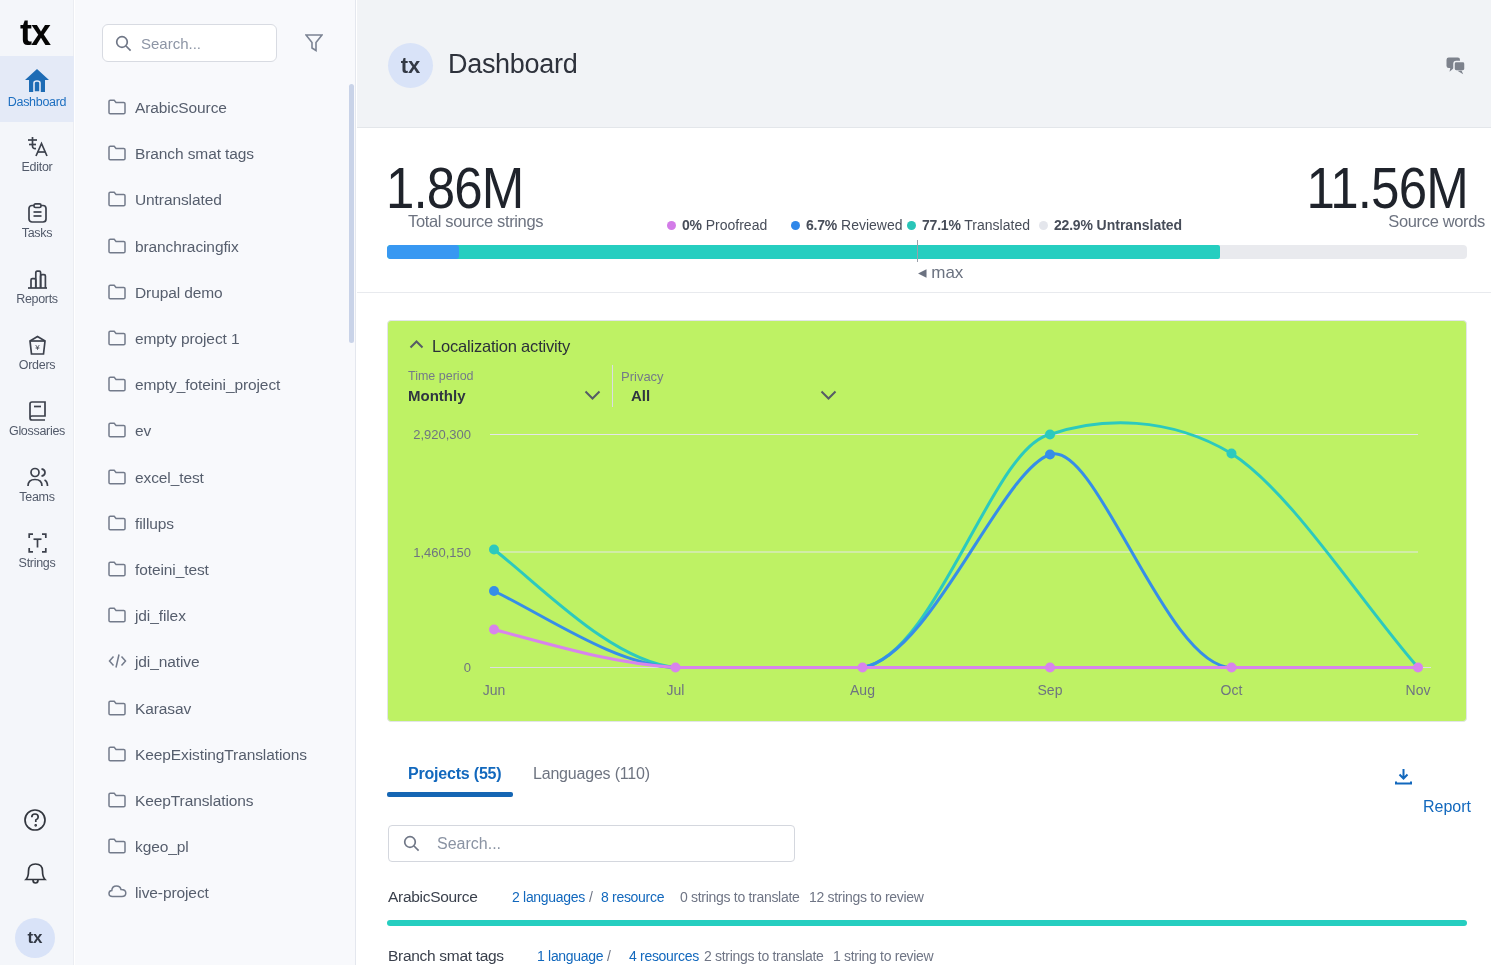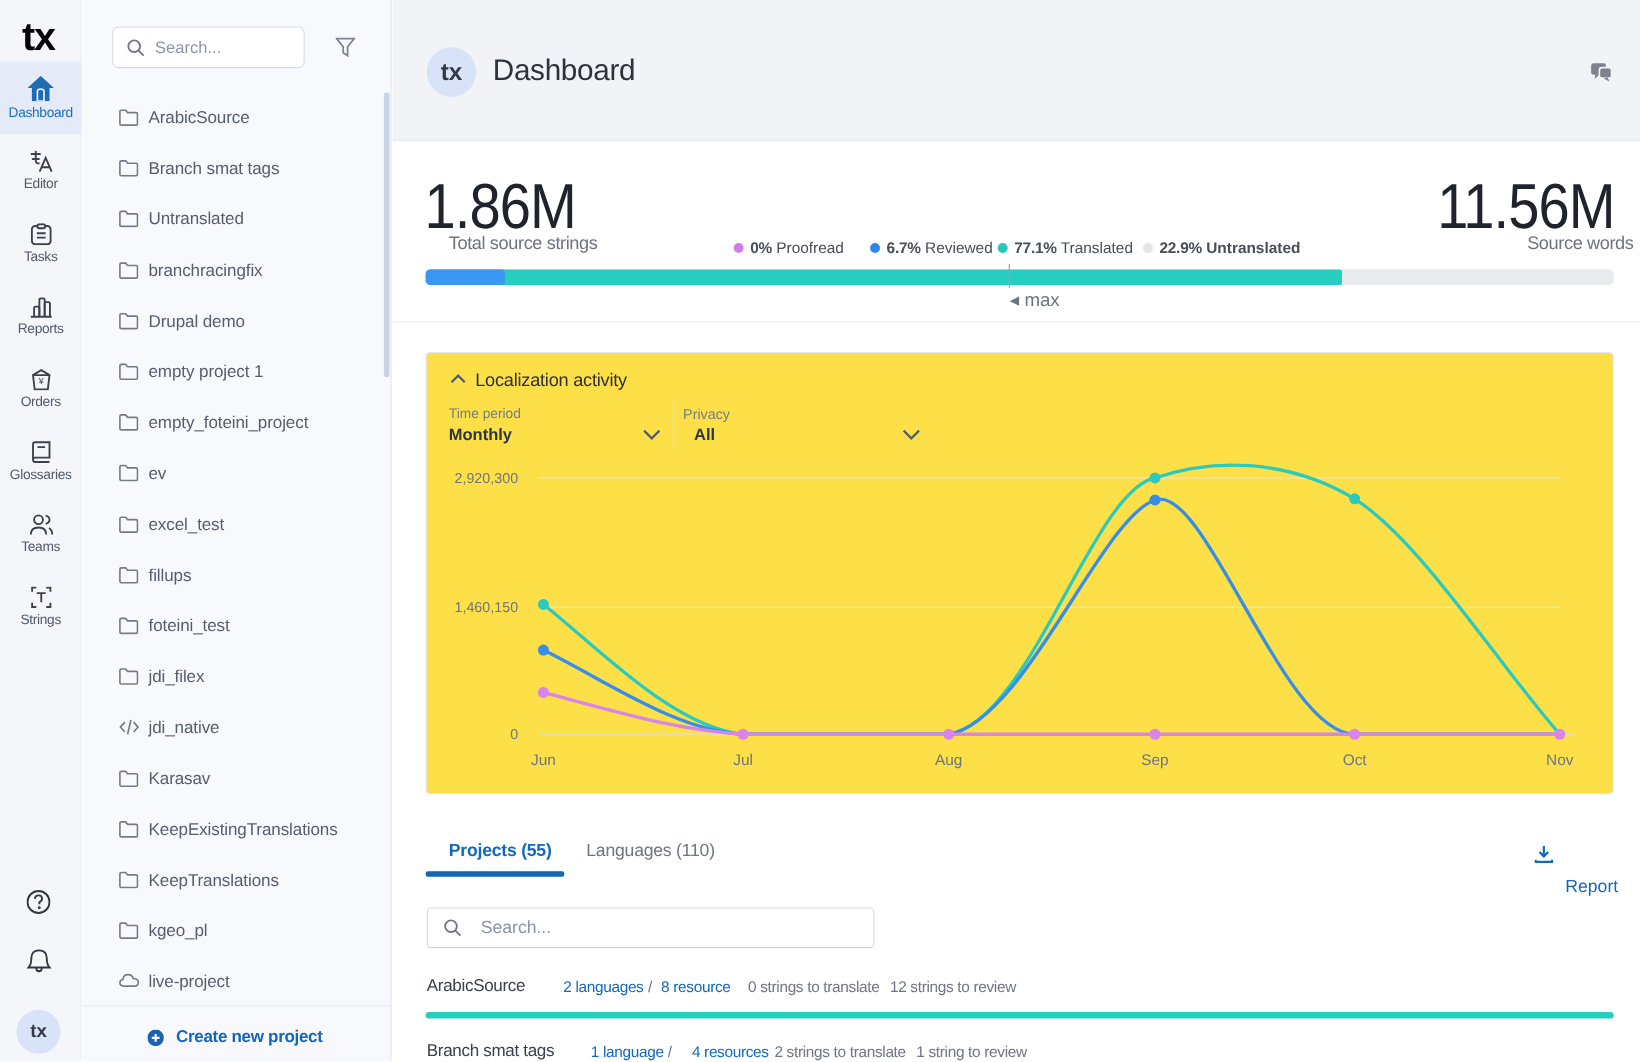--- a/index.html
+++ b/index.html
@@ -32,21 +32,21 @@
   #title { position:absolute; left:91px; top:49px; font-size:27px; color:#2e323c; letter-spacing:-0.3px; }
 
   .big { font-size:58px; color:#1f232b; letter-spacing:-1px; transform:scaleX(.88); transform-origin:left top; white-space:nowrap; }
   .sub { font-size:16.5px; color:#6d7380; letter-spacing:-0.35px;margin-left:20px; }
 
   .legend { position:absolute; top:217px; height:16px; font-size:14px; color:#474d59; white-space:nowrap; }
   .legend b { letter-spacing:-0.2px; }
   .dot { display:inline-block; width:9px; height:9px; border-radius:50%; margin-right:6px; position:relative; top:0px; }
 
   
-  #card { position:absolute; left:30px; top:320px; width:1080px; height:402px; border:1px solid #e2e5e9; border-radius:4px; background:#fde047;padding-left:48px; }
+  #card { position:absolute; left:30px; top:320px; width:1080px; height:402px; border:1px solid #e2e5e9; border-radius:4px; background:#bef264;padding-left:48px; }
 
   
   .tab1 { position:absolute; left:51px; top:765px; font-size:16px; font-weight:bold; color:#1268bd; letter-spacing:-0.2px; }
   .tab2 { position:absolute; left:176px; top:765px; font-size:16px; color:#6e7481; letter-spacing:-0.2px; }
   #tabline { position:absolute; left:30px; top:792px; width:126px; height:5px; background:#1566b4; border-radius:2px; }
   #report { position:absolute; left:1066px; top:798px; font-size:16px; color:#1268bd; }
 
   #lsearch { position:absolute; left:31px; top:825px; width:407px; height:37px; border:1px solid #d4d7de; border-radius:4px; background:#fff; }
   #lsearch .ph { position:absolute; left:48px; top:9px; font-size:16px; color:#8a93a3; }
 
@@ -270,27 +270,20 @@
           <span>kgeo_pl</span>
         </div>
       <div class="proj" style="top:882.4px">
           <svg width="19" height="14" viewBox="0 0 19 14" fill="none" stroke="#737b8b" stroke-width="1.5">
             <path d="M4.5 12.5 Q1 12.5 1 9.5 Q1 6.8 3.8 6.5 Q4 2 8.5 2 Q12.3 2 13 5.5 Q17.8 5.5 17.8 9 Q17.8 12.5 14 12.5 Z"></path>
           </svg>
           <span>live-project</span>
         </div>
     </div>
     <div id="sb-scroll"></div>
-    <div id="sb-bottom">
-      <svg class="abs" style="left:59px; top:21px;" width="15" height="15" viewBox="0 0 17 17">
-          <circle cx="8.5" cy="8.5" r="8.5" fill="#1b63b0"></circle>
-          <path d="M8.5 4.5 L8.5 12.5 M4.5 8.5 L12.5 8.5" stroke="#f8f9fc" stroke-width="2.2"></path>
-        </svg>
-      <span id="create" style="left:85px;">Create new project</span>
-    </div>
   </div>
 
   <div id="main">
     <div id="mhead">
       <div class="avatar abs" style="left:31px; top:43px; width:45px; height:45px; font-size:22px; line-height:45px;">tx</div>
       <span id="title">Dashboard</span>
       <svg class="abs" style="left:1089px; top:57px;" width="20" height="18" viewBox="0 0 20 18">
         <rect x="0.5" y="0.5" width="13.5" height="10.5" rx="2.2" fill="#7d828c"></rect>
         <path d="M4.5 10 L3.5 14.8 L8.5 10.5 Z" fill="#7d828c"></path>
         <rect x="8" y="4.5" width="11" height="9.5" rx="2.2" fill="#7d828c" stroke="#f1f3f6" stroke-width="1.5"></rect>

